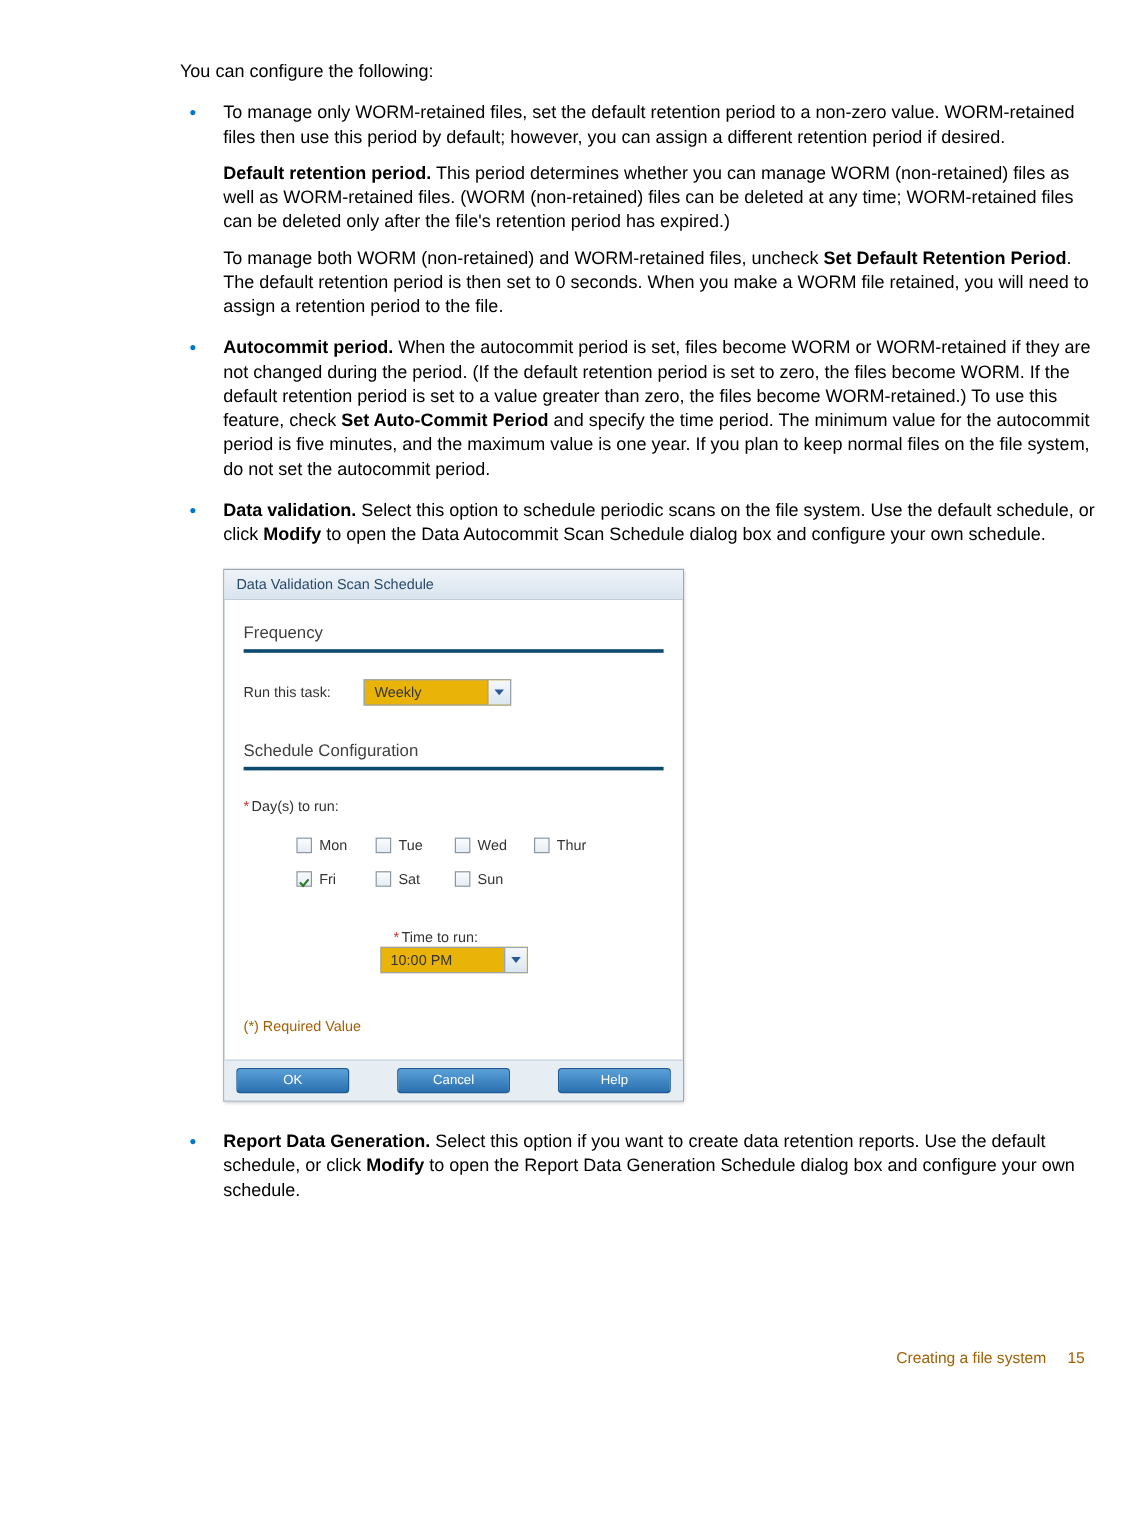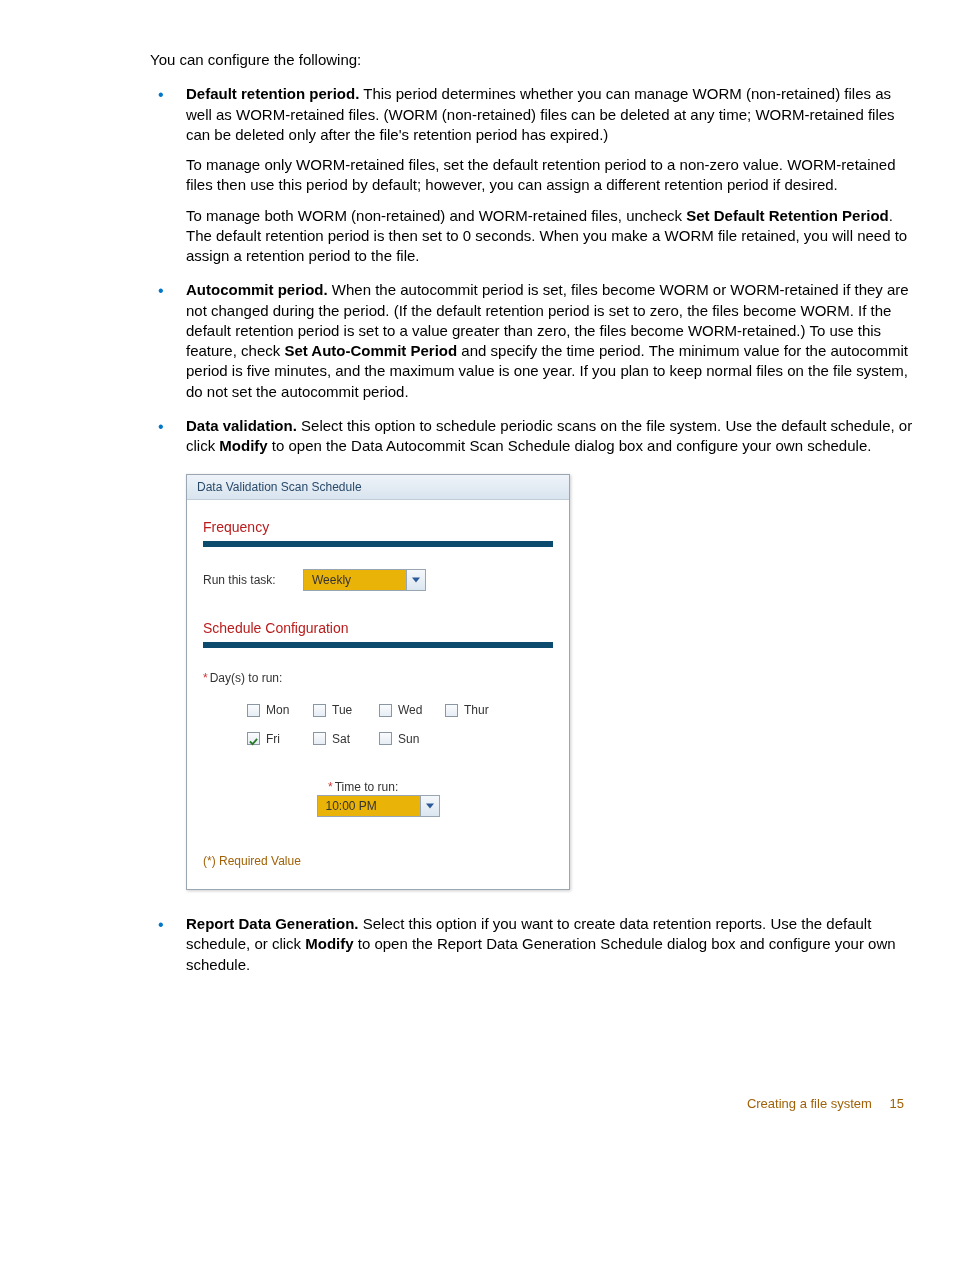--- a/index.html
+++ b/index.html
@@ -55,22 +55,22 @@
     border-bottom: 1px solid #c0ccd8;
     padding: 4px 10px;
     font-size: 12px;
     color: #2a4a6a;
   }
   .dialog-body {
     padding: 18px 16px 6px 16px;
   }
   .section-h {
     font-size: 14px;
-    color: #b91c1c;
-    border-bottom: 6px solid #0c4a6e;
+    color: #404040;
+    border-bottom: 3px solid #0c4a6e;
     padding-bottom: 4px;
     margin-bottom: 22px;
   }
   .field-row {
     display: flex;
     align-items: center;
     margin-bottom: 28px;
     font-size: 12px;
   }
   .field-label {
@@ -186,25 +186,25 @@
   }
 </style>
 </head>
 <body>
 
 <div class="intro">You can configure the following:</div>
 
 <ul class="main-list">
 
   <li>
+    <div class="para">To manage only WORM-retained files, set the default retention period to a non-zero value. WORM-retained files then use this period by default; however, you can assign a different retention period if desired.</div>
     <div class="para">
       <span class="b">Default retention period.</span>
       <span>This period determines whether you can manage WORM (non-retained) files as well as WORM-retained files. (WORM (non-retained) files can be deleted at any time; WORM-retained files can be deleted only after the file's retention period has expired.)</span>
     </div>
-    <div class="para">To manage only WORM-retained files, set the default retention period to a non-zero value. WORM-retained files then use this period by default; however, you can assign a different retention period if desired.</div>
     <div class="para">
       <span>To manage both WORM (non-retained) and WORM-retained files, uncheck </span><span class="b">Set Default Retention Period</span><span>. The default retention period is then set to 0 seconds. When you make a WORM file retained, you will need to assign a retention period to the file.</span>
     </div>
   </li>
 
   <li>
     <div class="para">
       <span class="b">Autocommit period.</span>
       <span>When the autocommit period is set, files become WORM or WORM-retained if they are not changed during the period. (If the default retention period is set to zero, the files become WORM. If the default retention period is set to a value greater than zero, the files become WORM-retained.) To use this feature, check </span><span class="b">Set Auto-Commit Period</span><span> and specify the time period. The minimum value for the autocommit period is five minutes, and the maximum value is one year. If you plan to keep normal files on the file system, do not set the autocommit period.</span>
     </div>
@@ -283,20 +283,25 @@
               <span class="dd-arrow">
                   <svg viewBox="0 0 10 6">
                     <path d="M0 0 L5 6 L10 0 Z"></path>
                   </svg>
                 </span>
             </div>
           </div>
 
           <div class="req-note">(*) Required Value</div>
         </div>
+        <div class="dialog-buttons">
+          <div class="btn">OK</div>
+          <div class="btn">Cancel</div>
+          <div class="btn">Help</div>
+        </div>
       </div>
     </div>
   </li>
 
   <li>
     <div class="para">
       <span class="b">Report Data Generation.</span>
       <span>Select this option if you want to create data retention reports. Use the default schedule, or click </span><span class="b">Modify</span><span> to open the Report Data Generation Schedule dialog box and configure your own schedule.</span>
     </div>
   </li>

